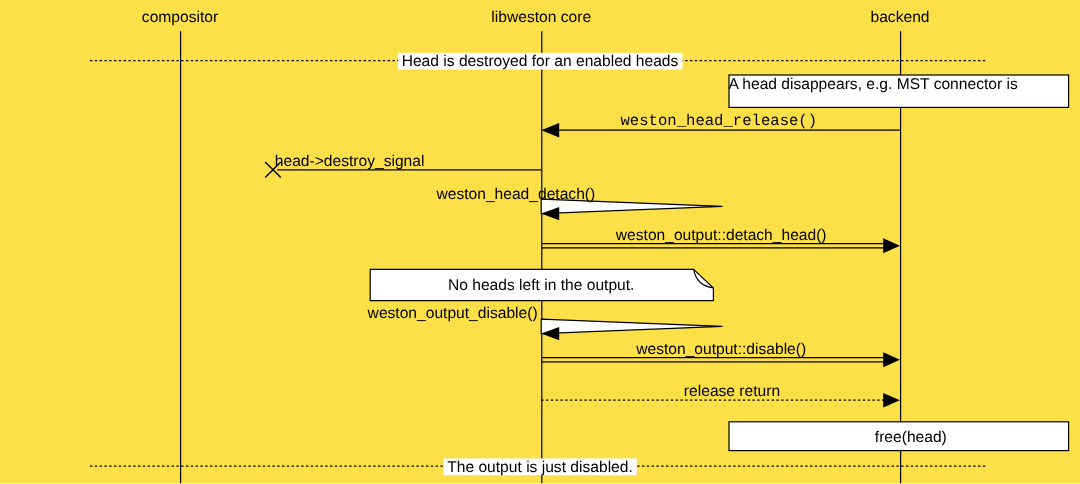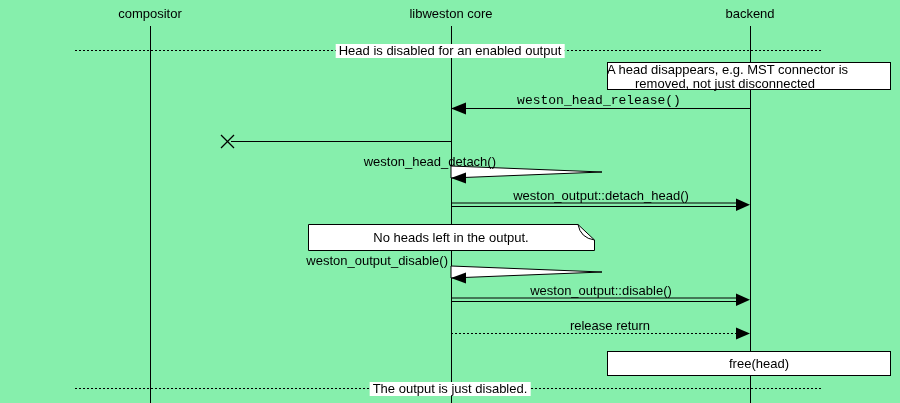--- a/index.html
+++ b/index.html
@@ -1,17 +1,17 @@
 <!DOCTYPE html>
 <html><head>
 <meta charset="utf-8">
 <style>
   html,body{margin:0;padding:0;background:#ffffff;}
   .stage{
-    position:relative;width:900px;height:403px;background:#86efac;
+    position:relative;width:900px;height:403px;background:#fde047;
     font-family:"Liberation Sans", sans-serif;color:#000;overflow:hidden;
   }
   .stage svg{position:absolute;left:0;top:0;}
   .lbl{
     position:absolute;font-size:13px;line-height:14px;color:#000;
     white-space:nowrap;
   }
   .xcenter{transform:translateX(-50%);}
   .xrightend{transform:translateX(-100%);}
   .divlbl{background:#ffffff;padding:0 3px;}
@@ -63,29 +63,29 @@
       <polygon points="750,333.5 736,327.5 736,339.5" fill="#000000" stroke="none"></polygon>
 
       <rect x="607.5" y="351.5" width="283" height="24" fill="#ffffff"></rect>
     </g>
   </svg>
 
   <div class="lbl xcenter" style="left:150px;top:7px;">compositor</div>
   <div class="lbl xcenter" style="left:451px;top:7px;">libweston core</div>
   <div class="lbl xcenter" style="left:750px;top:7px;">backend</div>
 
-  <div class="lbl xcenter divlbl" style="left:450px;top:44px;">Head is disabled for an enabled output</div>
+  <div class="lbl xcenter divlbl" style="left:450px;top:44px;">Head is destroyed for an enabled heads</div>
   <div class="lbl xcenter divlbl" style="left:450px;top:382px;">The output is just disabled.</div>
 
   <div class="lbl notelines" style="left:607px;top:63px;width:236px;">
     <div>A head disappears, e.g. MST connector is</div>
-    <div>removed, not just disconnected</div>
   </div>
 
   <div class="lbl xcenter" style="left:599px;top:94px;font-family:Liberation Mono, monospace;">weston_head_release()</div>
+  <div class="lbl" style="left:229px;top:127px;">head-&gt;destroy_signal</div>
   <div class="lbl xrightend" style="left:448px;top:155px;margin-left:48px;">weston_head_detach()</div>
   <div class="lbl xcenter" style="left:601px;top:189px;">weston_output::detach_head()</div>
   <div class="lbl xcenter" style="left:601px;top:284px;">weston_output::disable()</div>
   <div class="lbl xrightend" style="left:448px;top:254px;">weston_output_disable()</div>
   <div class="lbl xcenter" style="left:600px;top:319px;padding-left:20px;">release return</div>
 
   <div class="lbl xcenter" style="left:451px;top:231px;">No heads left in the output.</div>
   <div class="lbl xcenter" style="left:759px;top:357px;">free(head)</div>
 
 </div>

